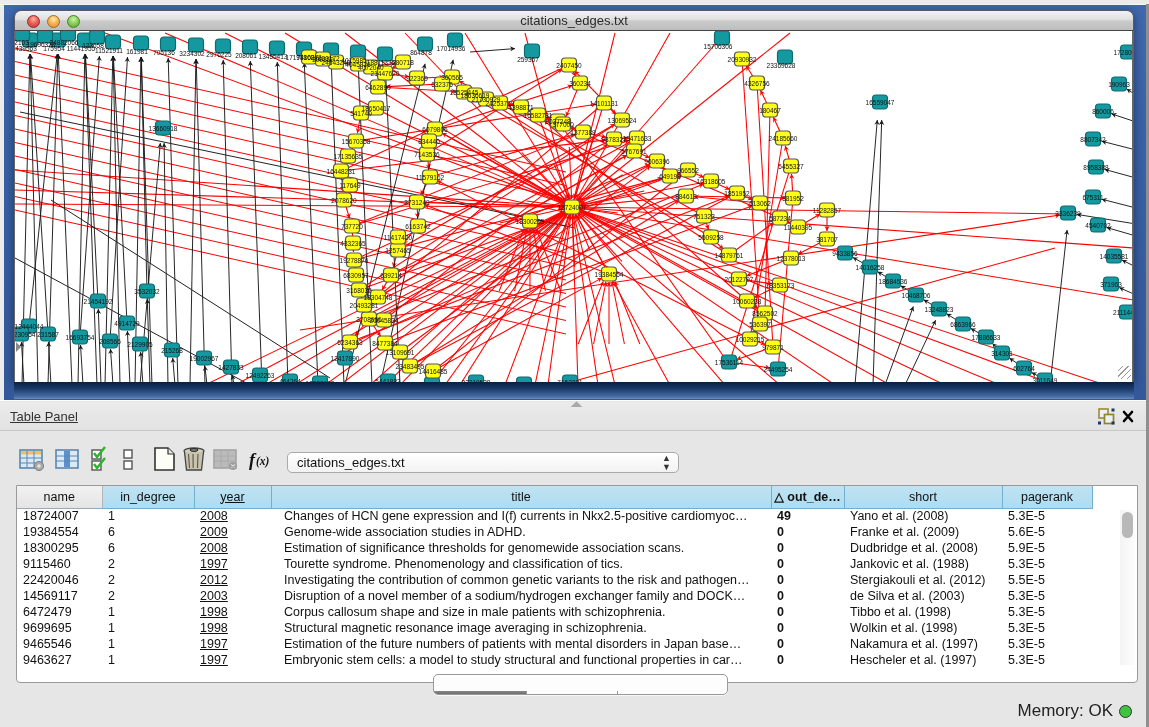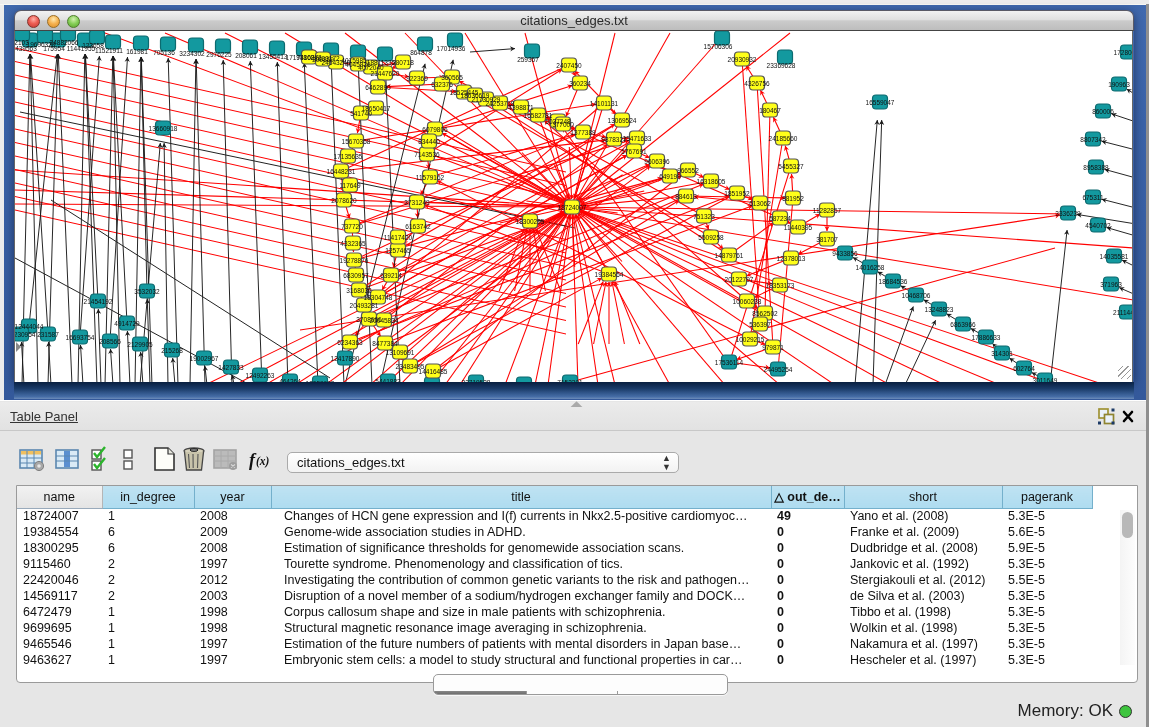--- a/index.html
+++ b/index.html
@@ -47,21 +47,21 @@
 #combo .arr { position:absolute; right:7px; top:1px; font-size:9px; color:#333; line-height:9px; text-align:center; }
 
 #tablebox { position:absolute; left:16px; top:84px; width:1122px; height:198px;
   background:#fff; border:1px solid #9a9a9a; border-radius:0 0 4px 4px; overflow:hidden; }
 table { border-collapse:collapse; table-layout:fixed; width:1075px; font-size:12.5px; color:#111; }
 th,td { box-sizing:border-box; }
 th { height:22px; font-weight:normal; text-align:center; font-size:12.5px;
   background:linear-gradient(180deg,#bfe2f2,#aedcf0); border-right:1px solid #74b0cc; border-bottom:1px solid #74b0cc; }
 th.c0 { background:linear-gradient(180deg,#f2f2f2,#e4e4e4); border-right:1px solid #b5b5b5; border-bottom:1px solid #9ab; }
 td { height:16px; padding:0 0 0 6px; white-space:nowrap; overflow:hidden; }
-.c0 { width:85px; } .c1 { width:92px; } .c2 { width:77px; } .c3 { width:500px;margin-top:47px; }
+.c0 { width:85px; } .c1 { width:92px; } .c2 { width:77px;text-decoration:underline; } .c3 { width:500px;margin-top:47px; }
 .c4 { width:73px;font-weight:bold; } .c5 { width:158px; } .c6 { width:90px; }
 td.c3 { padding-left:13px; }
 #vscroll { position:absolute; right:2px; top:24px; width:15px; height:155px;
   background:linear-gradient(90deg,#f4f4f4,#fdfdfd); }
 #vthumb { position:absolute; left:2px; top:2px; width:11px; height:26px; background:#b8b8b8; border-radius:6px; }
 
 
 #tabs { position:absolute; left:433px; top:273px; height:21px; display:flex;
   border:1px solid #9a9a9a; border-radius:5px; overflow:hidden; font-size:13px;
   background:#fdfdfd; box-shadow:0 1px 0 rgba(255,255,255,.7); }
@@ -996,21 +996,21 @@
               <td class="c4">0</td>
               <td class="c5">Dudbridge et al. (2008)</td>
               <td class="c6">5.9E-5</td>
             </tr>
             <tr>
               <td class="c0">9115460</td>
               <td class="c1">2</td>
               <td class="c2">1997</td>
               <td class="c3">Tourette syndrome. Phenomenology and classification of tics.</td>
               <td class="c4">0</td>
-              <td class="c5">Jankovic et al. (1992)</td>
+              <td class="c5">Jankovic et al. (1988)</td>
               <td class="c6">5.3E-5</td>
             </tr>
             <tr>
               <td class="c0">22420046</td>
               <td class="c1">2</td>
               <td class="c2">2012</td>
               <td class="c3">Investigating the contribution of common genetic variants to the risk and pathogen…</td>
               <td class="c4">0</td>
               <td class="c5">Stergiakouli et al. (2012)</td>
               <td class="c6">5.5E-5</td>

